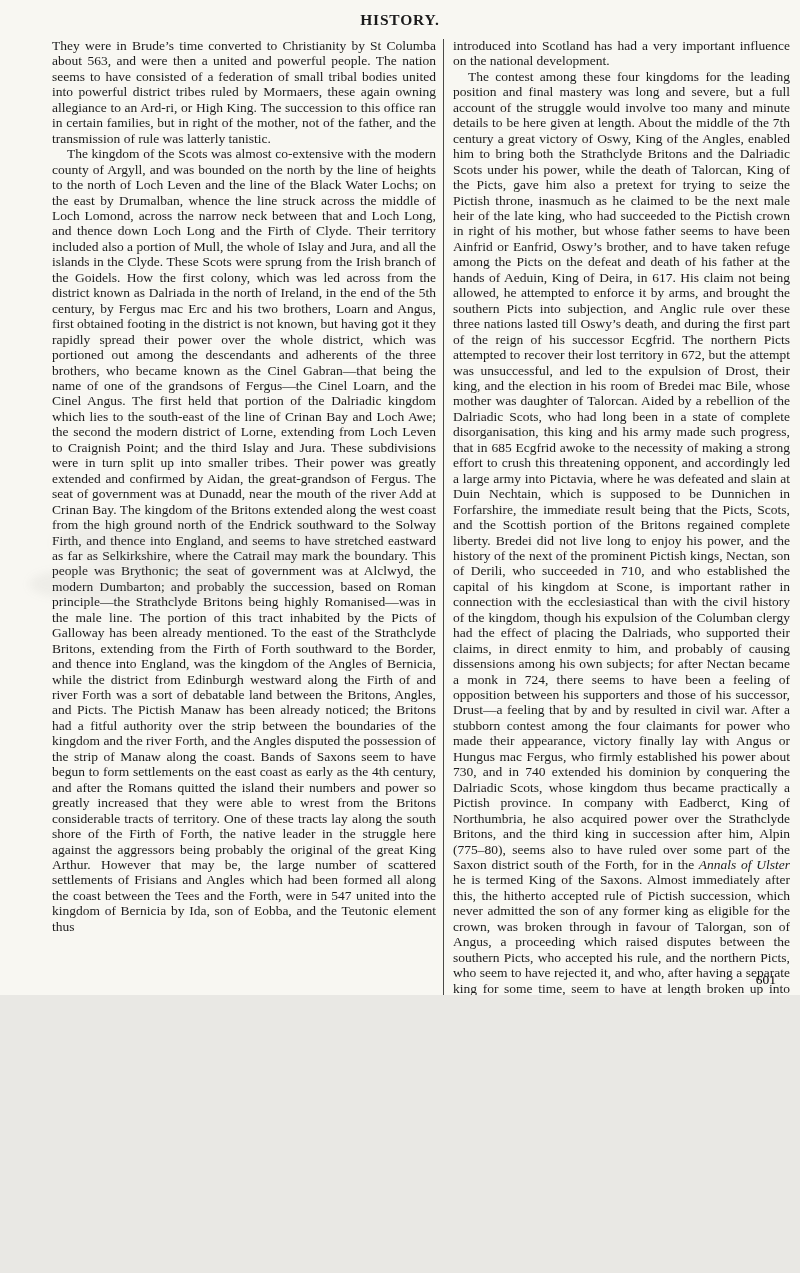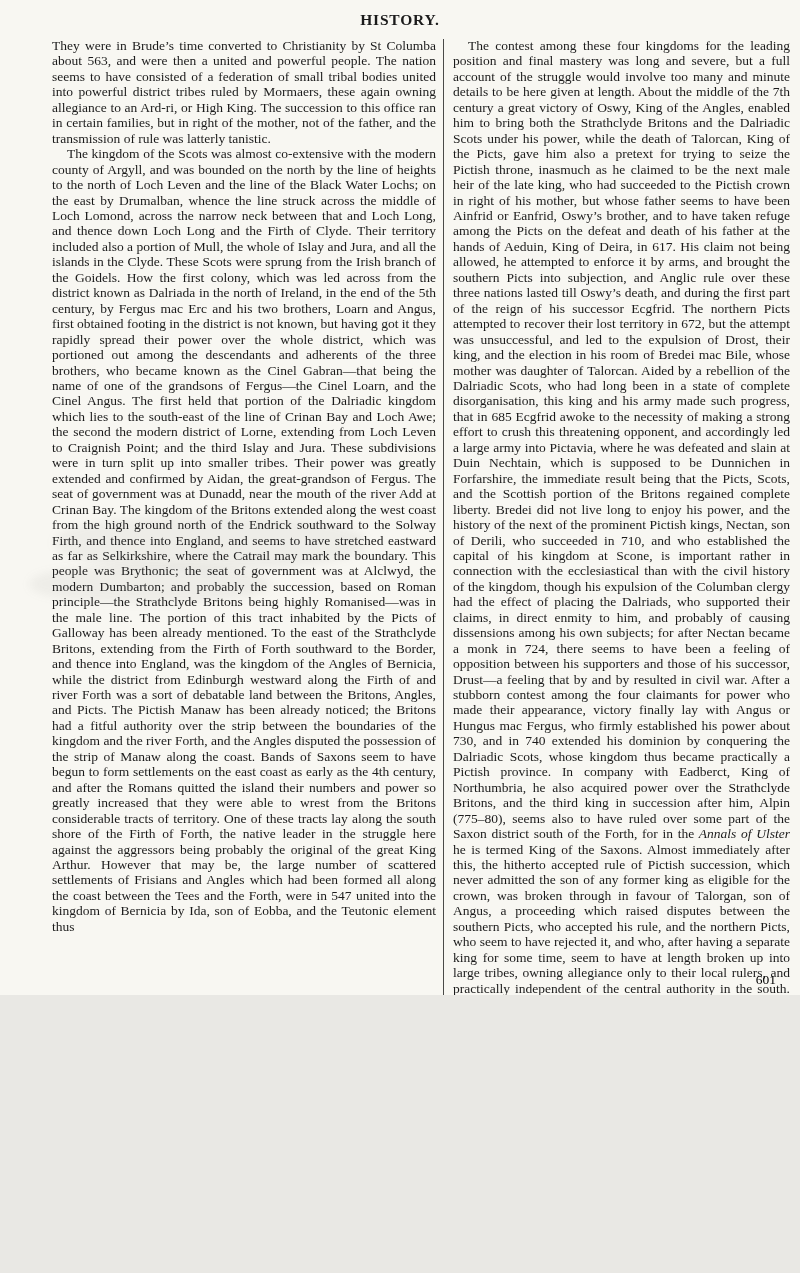--- a/index.html
+++ b/index.html
@@ -89,20 +89,21 @@
   <div class="columns">
 
     <div class="col left">
       <p class="para">They were in Brude’s time converted to Christianity by St Columba about 563, and were then a united and powerful people. The nation seems to have consisted of a federation of small tribal bodies united into powerful district tribes ruled by Mormaers, these again owning allegiance to an Ard-ri, or High King. The succession to this office ran in certain families, but in right of the mother, not of the father, and the transmission of rule was latterly tanistic.</p>
       <p class="para indent">The kingdom of the Scots was almost co-extensive with the modern county of Argyll, and was bounded on the north by the line of heights to the north of Loch Leven and the line of the Black Water Lochs; on the east by Drumalban, whence the line struck across the middle of Loch Lomond, across the narrow neck between that and Loch Long, and thence down Loch Long and the Firth of Clyde. Their territory included also a portion of Mull, the whole of Islay and Jura, and all the islands in the Clyde. These Scots were sprung from the Irish branch of the Goidels. How the first colony, which was led across from the district known as Dalriada in the north of Ireland, in the end of the 5th century, by Fergus mac Erc and his two brothers, Loarn and Angus, first obtained footing in the district is not known, but having got it they rapidly spread their power over the whole district, which was portioned out among the descendants and adherents of the three brothers, who became known as the Cinel Gabran—that being the name of one of the grandsons of Fergus—the Cinel Loarn, and the Cinel Angus. The first held that portion of the Dalriadic kingdom which lies to the south-east of the line of Crinan Bay and Loch Awe; the second the modern district of Lorne, extending from Loch Leven to Craignish Point; and the third Islay and Jura. These subdivisions were in turn split up into smaller tribes. Their power was greatly extended and confirmed by Aidan, the great-grandson of Fergus. The seat of government was at Dunadd, near the mouth of the river Add at Crinan Bay. The kingdom of the Britons extended along the west coast from the high ground north of the Endrick southward to the Solway Firth, and thence into England, and seems to have stretched eastward as far as Selkirkshire, where the Catrail may mark the boundary. This people was Brythonic; the seat of government was at Alclwyd, the modern Dumbarton; and probably the succession, based on Roman principle—the Strathclyde Britons being highly Romanised—was in the male line. The portion of this tract inhabited by the Picts of Galloway has been already mentioned. To the east of the Strathclyde Britons, extending from the Firth of Forth southward to the Border, and thence into England, was the kingdom of the Angles of Bernicia, while the district from Edinburgh westward along the Firth of and river Forth was a sort of debatable land between the Britons, Angles, and Picts. The Pictish Manaw has been already noticed; the Britons had a fitful authority over the strip between the boundaries of the kingdom and the river Forth, and the Angles disputed the possession of the strip of Manaw along the coast. Bands of Saxons seem to have begun to form settlements on the east coast as early as the 4th century, and after the Romans quitted the island their numbers and power so greatly increased that they were able to wrest from the Britons considerable tracts of territory. One of these tracts lay along the south shore of the Firth of Forth, the native leader in the struggle here against the aggressors being probably the original of the great King Arthur. However that may be, the large number of scattered settlements of Frisians and Angles which had been formed all along the coast between the Tees and the Forth, were in 547 united into the kingdom of Bernicia by Ida, son of Eobba, and the Teutonic element thus</p>
     </div>
 
     <div class="divider"></div>
 
     <div class="col right">
+      <p class="para">introduced into Scotland has had a very important influence on the national development.</p>
       <p class="para indent"><span>The contest among these four kingdoms for the leading position and final mastery was long and severe, but a full account of the struggle would involve too many and minute details to be here given at length. About the middle of the 7th century a great victory of Oswy, King of the Angles, enabled him to bring both the Strathclyde Britons and the Dalriadic Scots under his power, while the death of Talorcan, King of the Picts, gave him also a pretext for trying to seize the Pictish throne, inasmuch as he claimed to be the next male heir of the late king, who had succeeded to the Pictish crown in right of his mother, but whose father seems to have been Ainfrid or Eanfrid, Oswy’s brother, and to have taken refuge among the Picts on the defeat and death of his father at the hands of Aeduin, King of Deira, in 617. His claim not being allowed, he attempted to enforce it by arms, and brought the southern Picts into subjection, and Anglic rule over these three nations lasted till Oswy’s death, and during the first part of the reign of his successor Ecgfrid. The northern Picts attempted to recover their lost territory in 672, but the attempt was unsuccessful, and led to the expulsion of Drost, their king, and the election in his room of Bredei mac Bile, whose mother was daughter of Talorcan. Aided by a rebellion of the Dalriadic Scots, who had long been in a state of complete disorganisation, this king and his army made such progress, that in 685 Ecgfrid awoke to the necessity of making a strong effort to crush this threatening opponent, and accordingly led a large army into Pictavia, where he was defeated and slain at Duin Nechtain, which is supposed to be Dunnichen in Forfarshire, the immediate result being that the Picts, Scots, and the Scottish portion of the Britons regained complete liberty. Bredei did not live long to enjoy his power, and the history of the next of the prominent Pictish kings, Nectan, son of Derili, who succeeded in 710, and who established the capital of his kingdom at Scone, is important rather in connection with the ecclesiastical than with the civil history of the kingdom, though his expulsion of the Columban clergy had the effect of placing the Dalriads, who supported their claims, in direct enmity to him, and probably of causing dissensions among his own subjects; for after Nectan became a monk in 724, there seems to have been a feeling of opposition between his supporters and those of his successor, Drust—a feeling that by and by resulted in civil war. After a stubborn contest among the four claimants for power who made their appearance, victory finally lay with Angus or Hungus mac Fergus, who firmly established his power about 730, and in 740 extended his dominion by conquering the Dalriadic Scots, whose kingdom thus became practically a Pictish province. In company with Eadberct, King of Northumbria, he also acquired power over the Strathclyde Britons, and the third king in succession after him, Alpin (775–80), seems also to have ruled over some part of the Saxon district south of the Forth, for in the </span><span class="italic">Annals of Ulster</span><span> he is termed King of the Saxons. Almost immediately after this, the hitherto accepted rule of Pictish succession, which never admitted the son of any former king as eligible for the crown, was broken through in favour of Talorgan, son of Angus, a proceeding which raised disputes between the southern Picts, who accepted his rule, and the northern Picts, who seem to have rejected it, and who, after having a separate king for some time, seem to have at length broken up into large tribes, owning allegiance only to their local rulers, and practically independent of the central authority in the south. This and other quarrels paved the way for a temporarily successful attempt on the crown by Alpin the Scot, sprung</span></p>
     </div>
 
   </div>
 
   <div class="smudge s1"></div>
   <div class="smudge s2"></div>
 
   <div class="page-number">601</div>
 

